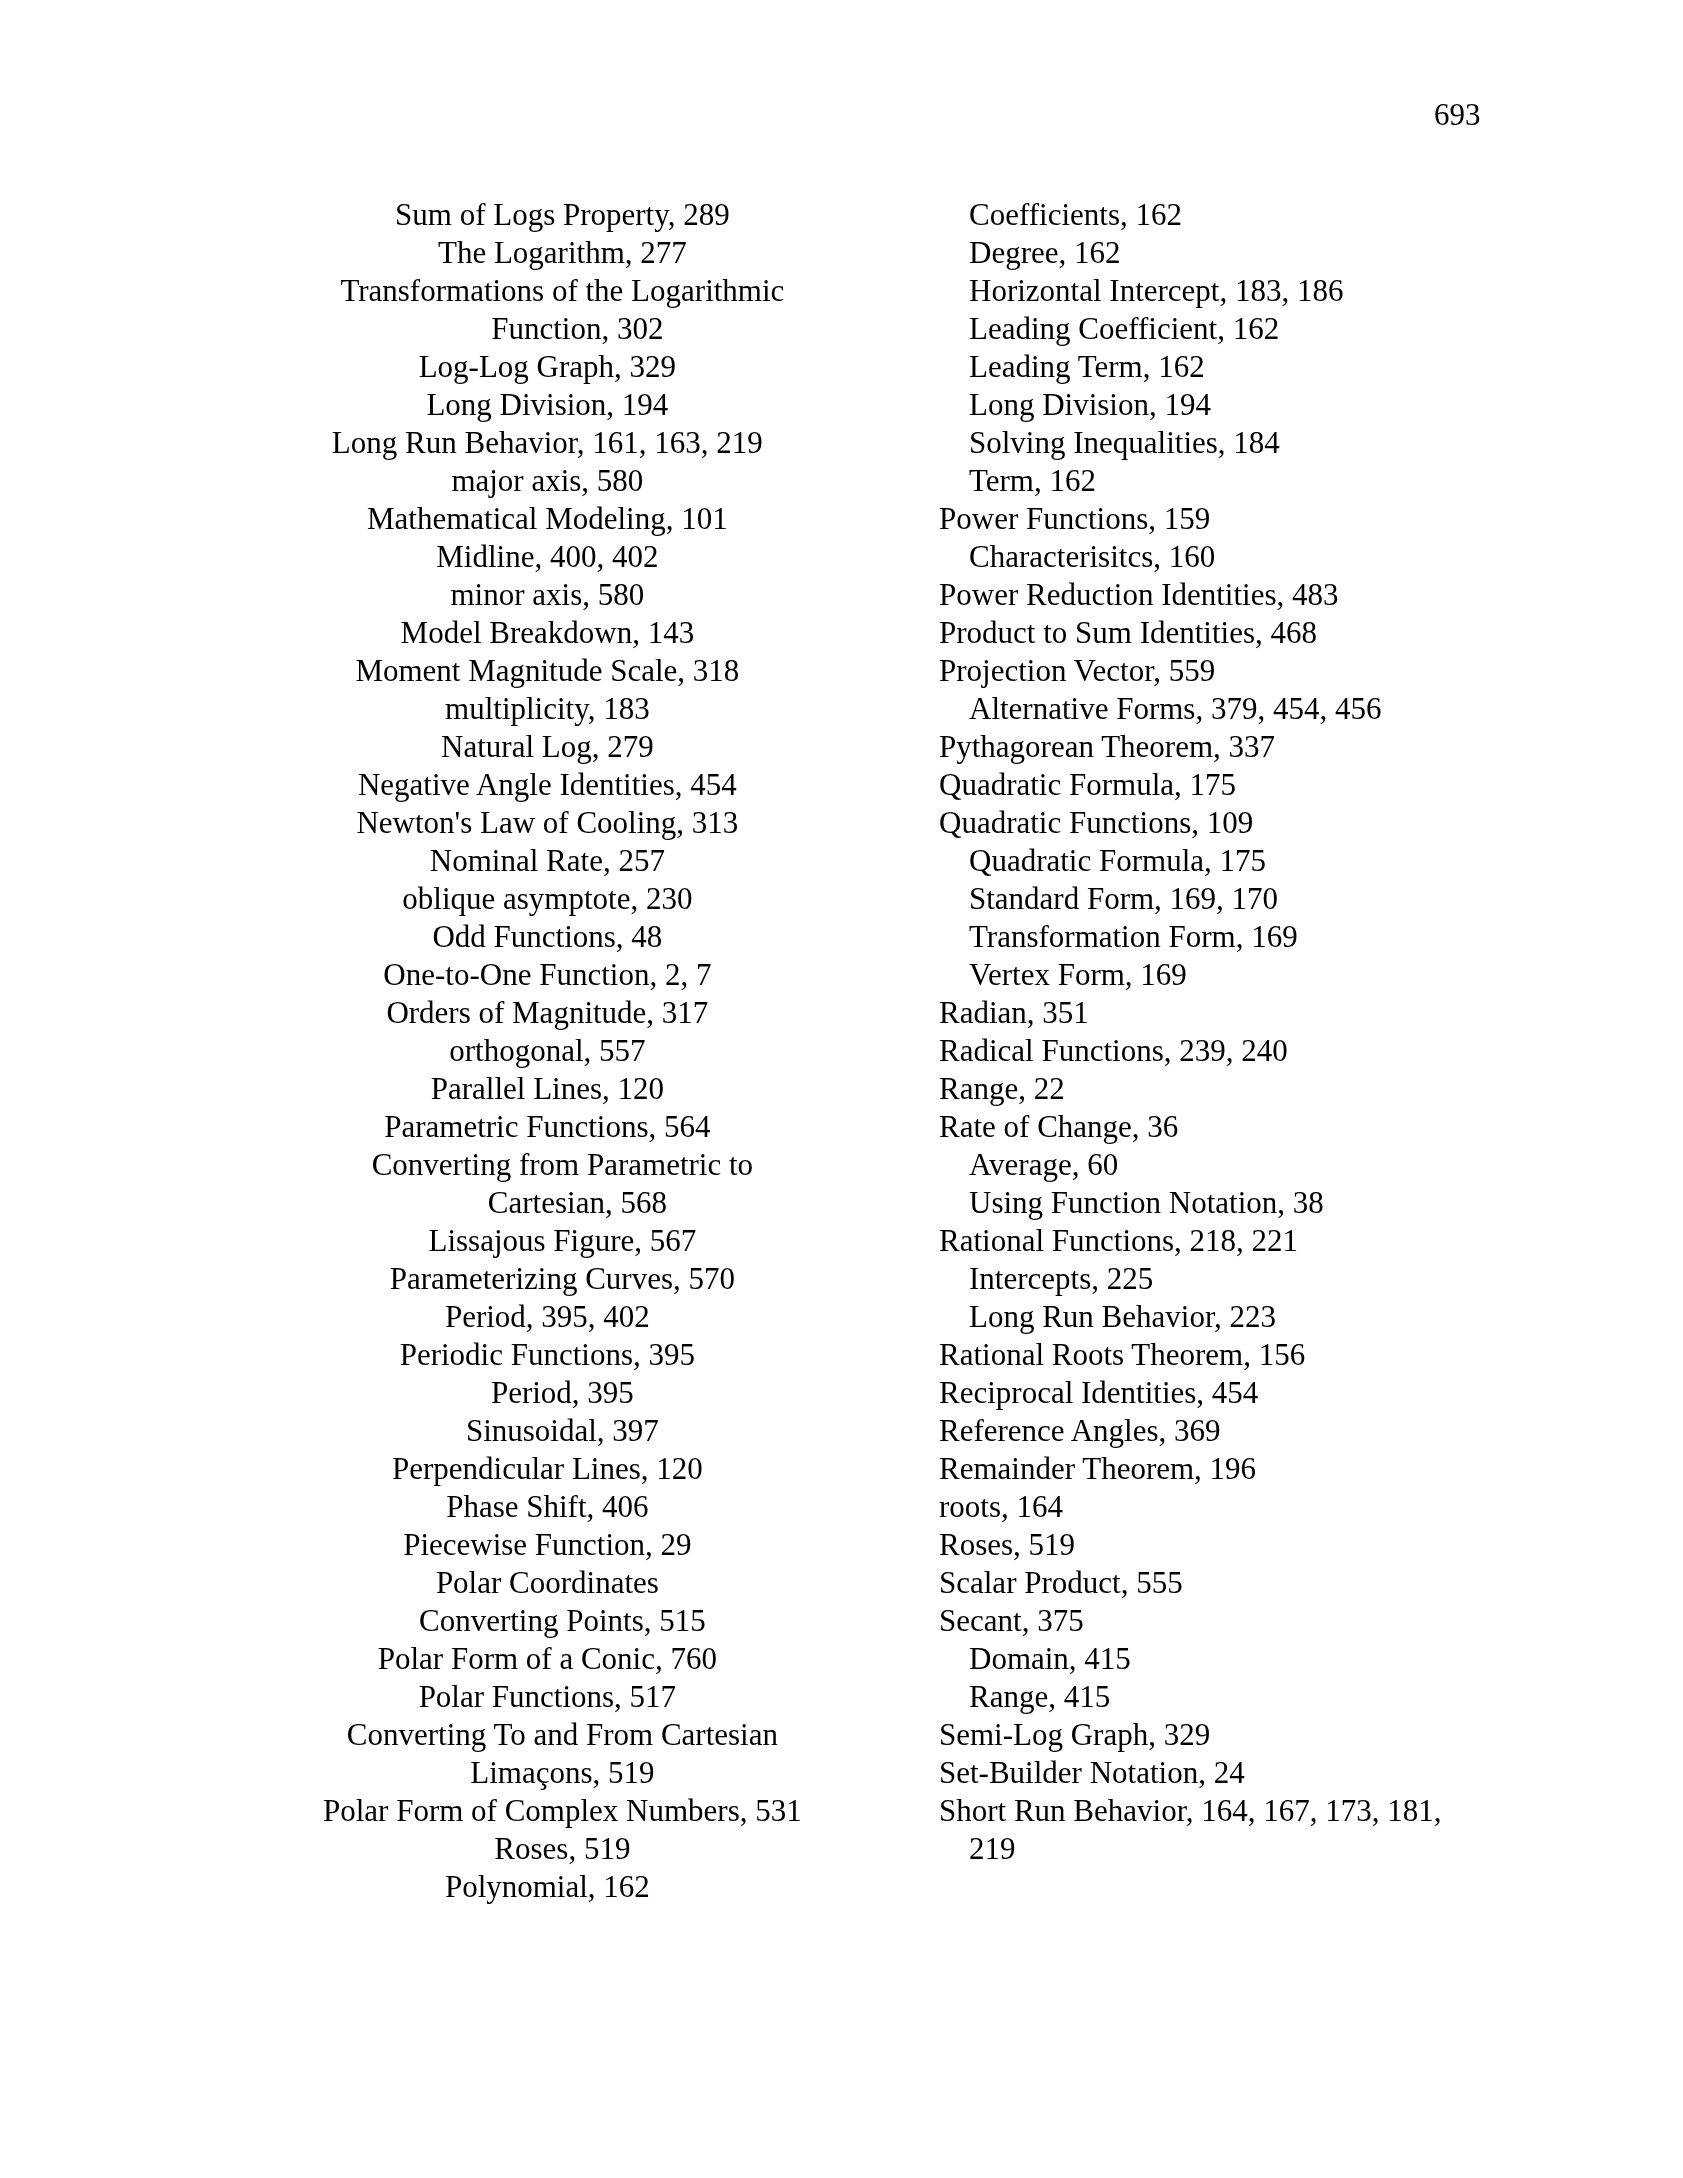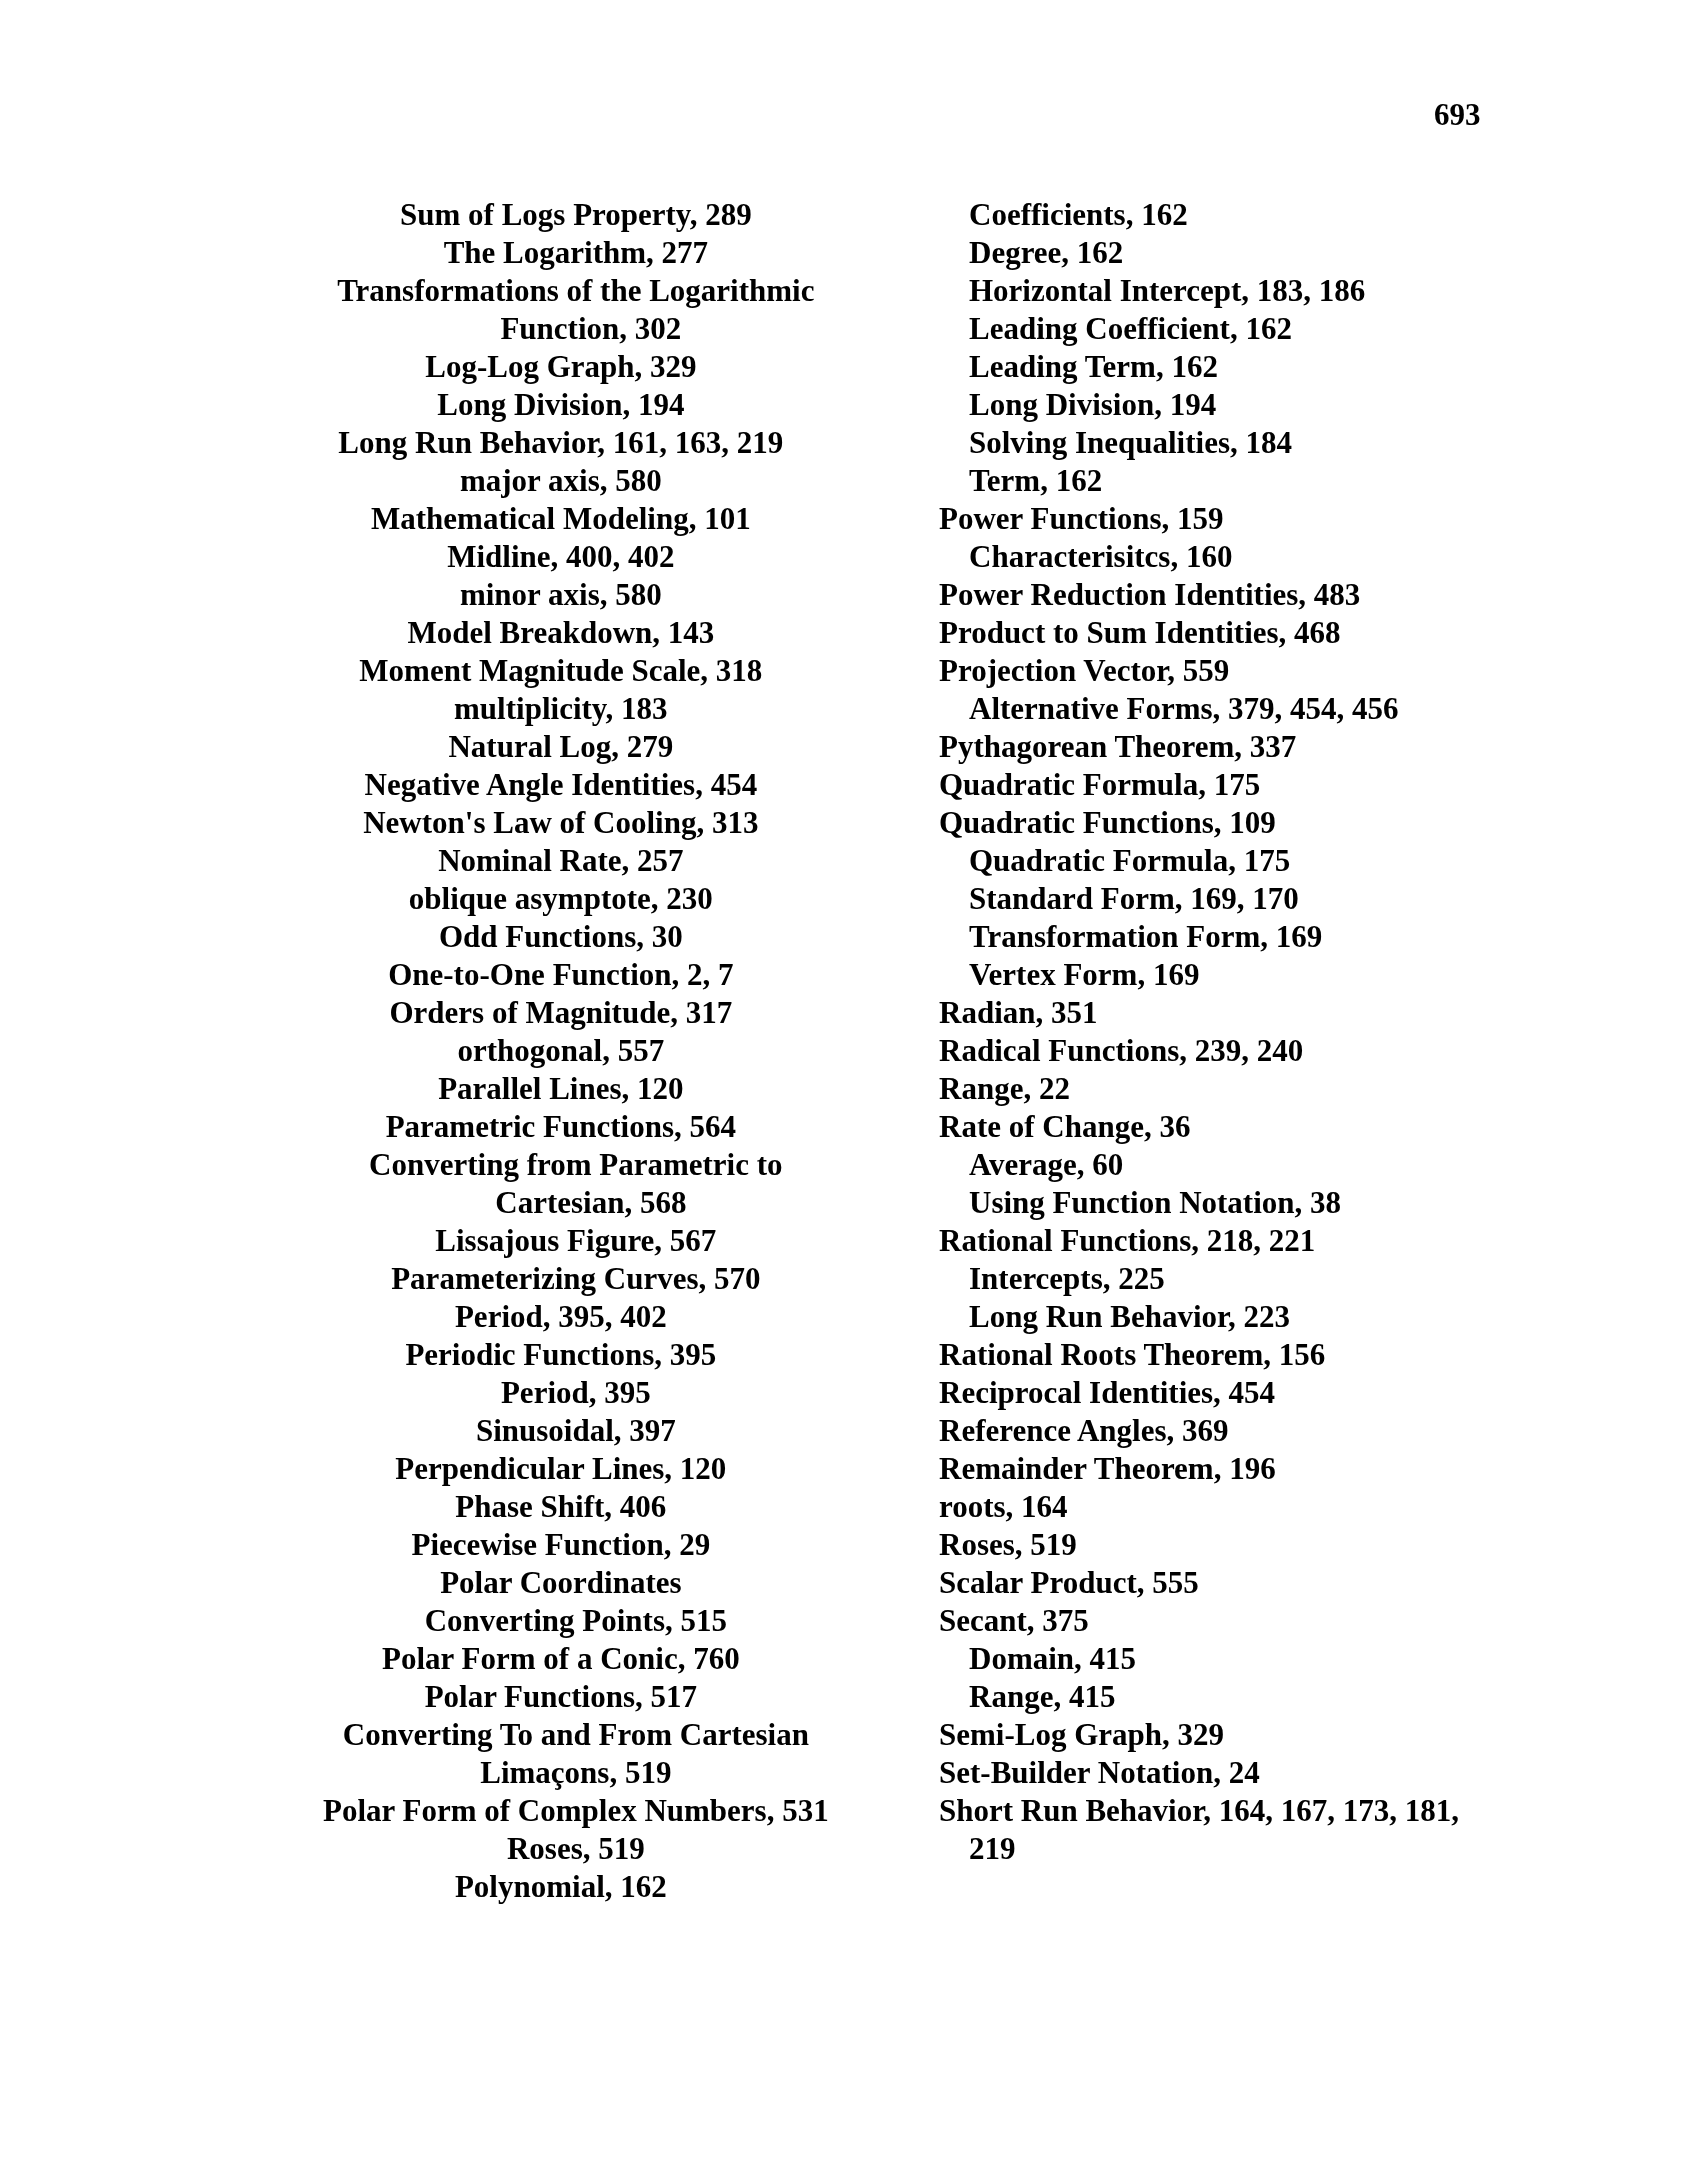--- a/index.html
+++ b/index.html
@@ -12,21 +12,20 @@
     height: 2178px;
     position: relative;
     font-family: "Liberation Serif", serif;
     color: #000000;
     overflow: hidden;
   }
   .page {
     position: absolute;
     inset: 0;
     background: #ffffff;
-    font-weight: bold;
   }
   .page-number {
     position: absolute;
     left: 1434px;
     top: 96px;
     font-size: 31px;
     line-height: 38px;
   }
   .column {
     position: absolute;
@@ -60,21 +59,21 @@
       <div class="entry indent-0">Midline, 400, 402</div>
       <div class="entry indent-0">minor axis, 580</div>
       <div class="entry indent-0">Model Breakdown, 143</div>
       <div class="entry indent-0">Moment Magnitude Scale, 318</div>
       <div class="entry indent-0">multiplicity, 183</div>
       <div class="entry indent-0">Natural Log, 279</div>
       <div class="entry indent-0">Negative Angle Identities, 454</div>
       <div class="entry indent-0">Newton's Law of Cooling, 313</div>
       <div class="entry indent-0">Nominal Rate, 257</div>
       <div class="entry indent-0">oblique asymptote, 230</div>
-      <div class="entry indent-0">Odd Functions, 30</div>
+      <div class="entry indent-0">Odd Functions, 48</div>
       <div class="entry indent-0">One-to-One Function, 2, 7</div>
       <div class="entry indent-0">Orders of Magnitude, 317</div>
       <div class="entry indent-0">orthogonal, 557</div>
       <div class="entry indent-0">Parallel Lines, 120</div>
       <div class="entry indent-0">Parametric Functions, 564</div>
       <div class="entry indent-1">Converting from Parametric to</div>
       <div class="entry indent-2">Cartesian, 568</div>
       <div class="entry indent-1">Lissajous Figure, 567</div>
       <div class="entry indent-1">Parameterizing Curves, 570</div>
       <div class="entry indent-0">Period, 395, 402</div>

